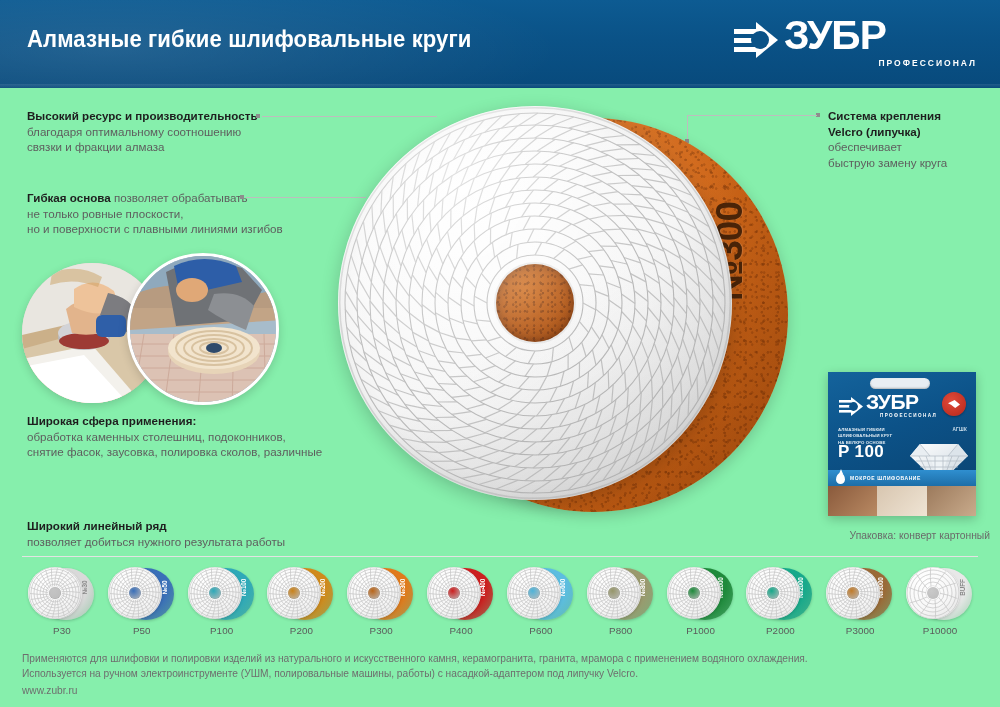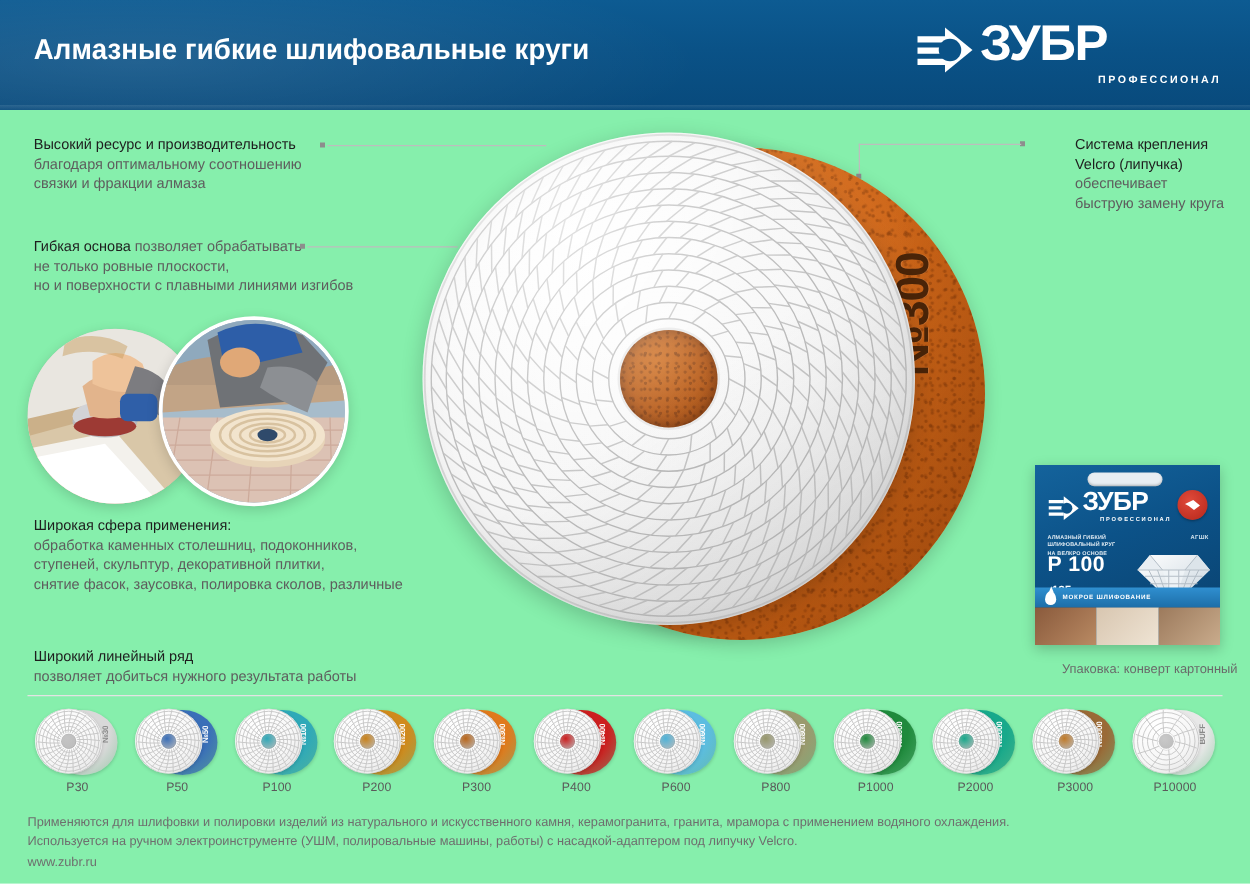--- a/index.html
+++ b/index.html
@@ -40,21 +40,21 @@
     color:#fff;letter-spacing:-1px;transform:scaleX(1.02);transform-origin:left;
     white-space:nowrap;line-height:44px;
   }
   #logo-sub{
     position:absolute;right:1px;top:41px;font-size:8.5px;font-weight:bold;
     color:#fff;letter-spacing:2.0px;white-space:nowrap;
   }
 
   
   .callout{position:absolute;line-height:15.5px;font-size:11.6px;color:#5e5e5e;}
-  .callout b{color:#1e1e1e;font-weight:normal;}
+  .callout b{color:#1e1e1e;font-weight:bold;}
   .callout .ln{display:block;white-space:nowrap;}
 
   
   .conn{position:absolute;background:#bdbdbd;}
   .conn.h{height:1px;}
   .conn.v{width:1px;}
   .dot{position:absolute;width:4px;height:4px;background:#8d8d8d;}
 
   
   #disc-wrap{position:absolute;left:338px;top:106px;width:430px;height:420px;}
@@ -237,21 +237,21 @@
   <div class="conn h" style="left:262px;top:116px;width:175px;"></div>
 
   <div class="callout" style="left:27px;top:190px;">
     <span class="ln"><b>Гибкая основа</b><span> позволяет обрабатывать</span></span>
     <span class="ln">не только ровные плоскости,</span>
     <span class="ln">но и поверхности с плавными линиями изгибов</span>
   </div>
   <div class="dot" style="left:240px;top:195px;"></div>
   <div class="conn h" style="left:246px;top:197px;width:120px;"></div>
 
-  <div class="callout" style="left:828px;top:108px;margin-left:32px;">
+  <div class="callout" style="left:828px;top:108px;">
     <span class="ln"><b>Система крепления</b></span>
     <span class="ln"><b>Velcro (липучка)</b></span>
     <span class="ln">обеспечивает</span>
     <span class="ln">быструю замену круга</span>
   </div>
   <div class="dot" style="left:816px;top:113px;"></div>
   <div class="conn h" style="left:687px;top:115px;width:130px;"></div>
   <div class="conn v" style="left:687px;top:115px;height:26px;"></div>
   <div class="dot" style="left:685px;top:139px;"></div>
 
@@ -357,21 +357,20 @@
           <ellipse cx="84" cy="92" rx="14" ry="6"></ellipse>
         </g>
         <ellipse cx="84" cy="92" rx="8" ry="5" fill="#2f4a6b"></ellipse>
       </svg>
     </div>
   </div>
 
   <div class="callout" style="left:27px;top:413px;">
     <span class="ln"><b>Широкая сфера применения:</b></span>
     <span class="ln">обработка каменных столешниц, подоконников,</span>
-    <span class="ln">ступеней, скульптур, декоративной плитки,</span>
     <span class="ln">снятие фасок, заусовка, полировка сколов, различные</span>
   </div>
 
   <div id="pack">
     <div id="pack-hang"></div>
     <svg id="pack-logo-arrow" viewBox="0 0 26 21">
       <path d="M1 4 h12 v2.6 H1 z" fill="#fff"></path>
       <path d="M1 9 h12 v2.6 H1 z" fill="#fff"></path>
       <path d="M1 14 h12 v2.6 H1 z" fill="#fff"></path>
       <path d="M13 1 L25 10.5 L13 20 Z" fill="#fff"></path>

